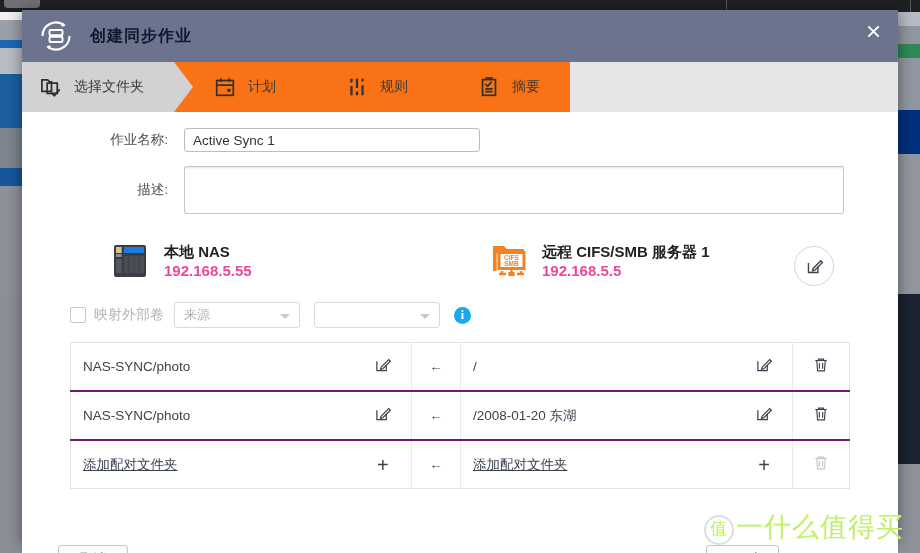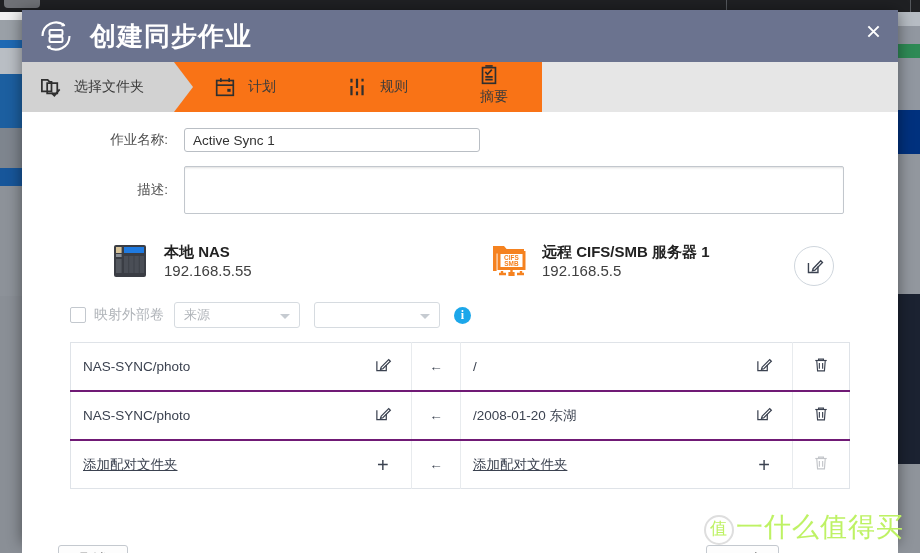--- a/index.html
+++ b/index.html
@@ -44,21 +44,21 @@
   #dialog{
     position:absolute;left:22px;top:10px;width:876px;height:532px;
     background:#ffffff;box-shadow:0 2px 14px rgba(0,0,0,.45);
   }
   .titlebar{
     position:relative;height:52px;background:#6b738f;
     display:flex;align-items:center;
   }
   .title-icon{width:40px;height:40px;margin-left:14px;flex:0 0 auto;}
   .title-text{
-    color:#ffffff;font-size:26px;font-weight:bold;margin-left:14px;
+    color:#0f172a;font-size:16px;font-weight:bold;margin-left:14px;
     letter-spacing:1px;
   }
   .close-btn{
     position:absolute;right:10px;top:6px;width:30px;height:30px;
     display:flex;align-items:center;justify-content:center;
     color:#ffffff;font-size:19px;line-height:1;cursor:pointer;
   }
 
   
   .steps{height:50px;background:#f97316;display:flex;align-items:stretch;}
@@ -92,21 +92,21 @@
     border-radius:2px;background:#fff;resize:none;padding:4px 6px;
     font-size:13.5px;font-family:"Liberation Sans",sans-serif;outline:none;
     box-shadow:inset 0 2px 3px -2px rgba(0,0,0,.25);
   }
 
   
   .endpoints{position:relative;margin:24px 0 0 0;height:58px;}
   .endpoint{position:absolute;display:flex;align-items:center;}
   .ep-icon{width:40px;height:38px;margin-right:14px;flex:0 0 auto;}
   .ep-name{font-size:15px;font-weight:bold;color:#222;line-height:19px;}
-  .ep-addr{font-size:15px;font-weight:normal;color:#404040;line-height:19px;}
+  .ep-addr{font-size:15px;font-weight:bold;color:#ec4899;line-height:19px;}
   .edit-circle{
     position:absolute;left:772px;top:8px;width:38px;height:38px;border-radius:50%;
     border:1px solid #cfd6dd;display:flex;align-items:center;justify-content:center;
     background:#fff;cursor:pointer;
   }
 
   
   .mapvol{display:flex;align-items:center;margin-left:48px;margin-top:6px;height:26px;}
   .chk{width:14px;height:14px;border:1px solid #c3c8ce;background:#fff;border-radius:2px;margin-right:8px;}
   .mapvol-lbl{font-size:14px;color:#b0b4b9;margin-right:10px;}
@@ -259,21 +259,21 @@
           <g stroke="#2f2f2f" stroke-width="2.4" fill="none" stroke-linecap="butt">
             <path d="M7 4v4M7 12v10"></path>
             <path d="M13 4v10M13 18v4"></path>
             <path d="M19 4v3M19 11v11"></path>
           </g>
         </svg>
       </span>
       <span>规则</span>
     </div>
 
-    <div class="step" style="margin-left:22px;flex-direction:column;">
+    <div class="step" style="margin-left:22px;">
       <span class="ico">
         <svg viewBox="0 0 26 26" width="24" height="24">
           <g fill="none" stroke="#2f2f2f" stroke-width="1.8">
             <rect x="6" y="5" width="14" height="17"></rect>
             <path d="M9 3.2h8"></path>
             <path d="M9 9.6l2.4 2.6 4.6-5"></path>
             <path d="M9 15h8M9 18h8"></path>
           </g>
         </svg>
       </span>

